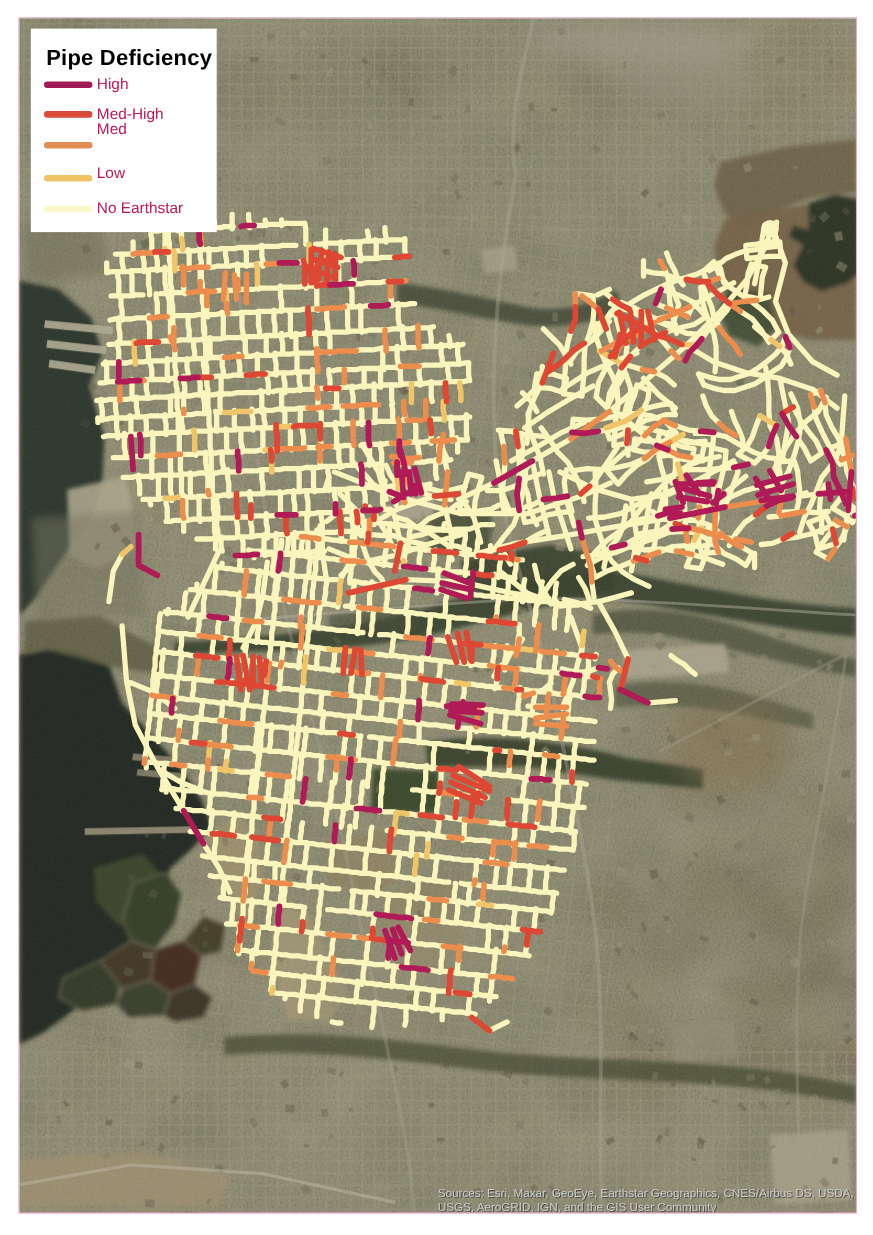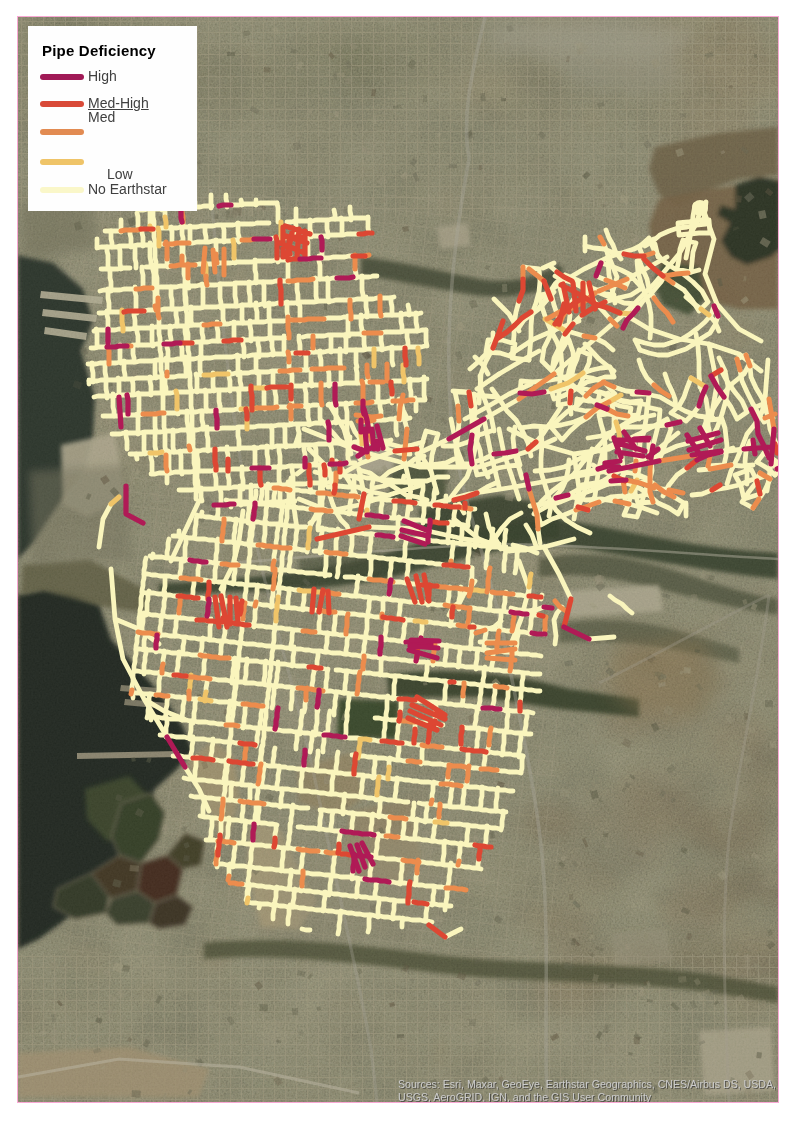--- a/index.html
+++ b/index.html
@@ -1,21 +1,21 @@
 <!DOCTYPE html>
 <html><head>
 <meta charset="utf-8">
 <style>
   html,body { margin:0; padding:0; background:#ffffff; width:794px; height:1123px; overflow:hidden;
                font-family:"Liberation Sans", sans-serif; }
   #frame { position:absolute; left:17px; top:16px; width:760px; height:1085px; border:1px solid #f9a8d4; background:#8a8d7c; }
   #legend { position:absolute; left:28px; top:26px; width:169px; height:185px; background:#fefefe; z-index:5; }
-  #legend h1 { font-size:15px; margin:16px 0 0 14px; color:#000; letter-spacing:0.2px; }
+  #legend h1 { font-size:20px; margin:16px 0 0 14px; color:#000; letter-spacing:0.2px; }
   .li { position:absolute; left:12px; height:6px; width:44px; border-radius:3px; }
-  .lt { position:absolute; left:60px; font-size:14px; color:#404040; transform:translateY(-9px); }
+  .lt { position:absolute; left:60px; font-size:14px; color:#be185d; transform:translateY(-9px); }
 </style>
 </head>
 <body>
 
 <div id="frame">
 <svg width="760" height="1085" viewBox="19 18 760 1085">
 <defs>
   <filter id="blur10" x="-30%" y="-30%" width="160%" height="160%">
           <feGaussianBlur stdDeviation="10"></feGaussianBlur>
         </filter>
@@ -1279,23 +1279,23 @@
 </div>
 
 <div id="legend">
 
   <h1><b>Pipe Deficiency</b></h1>
 
   <div class="li" style="top:48px; background:#a01a56;"></div>
     <div class="lt" style="top:51px;">High</div>
 
   <div class="li" style="top:75px; background:#d94a38;"></div>
-    <div class="lt" style="top:78px;text-decoration:underline;">Med-High</div>
+    <div class="lt" style="top:78px;">Med-High</div>
 
   <div class="li" style="top:103px; background:#e28b52;"></div>
     <div class="lt" style="top:92px;">Med</div>
 
   <div class="li" style="top:133px; background:#efc468;"></div>
-    <div class="lt" style="top:149px;margin-left:19px;">Low</div>
+    <div class="lt" style="top:132px;">Low</div>
 
   <div class="li" style="top:161px; background:#faf7c9;"></div>
     <div class="lt" style="top:164px;">No Earthstar</div>
 </div>
 
 </body></html>

